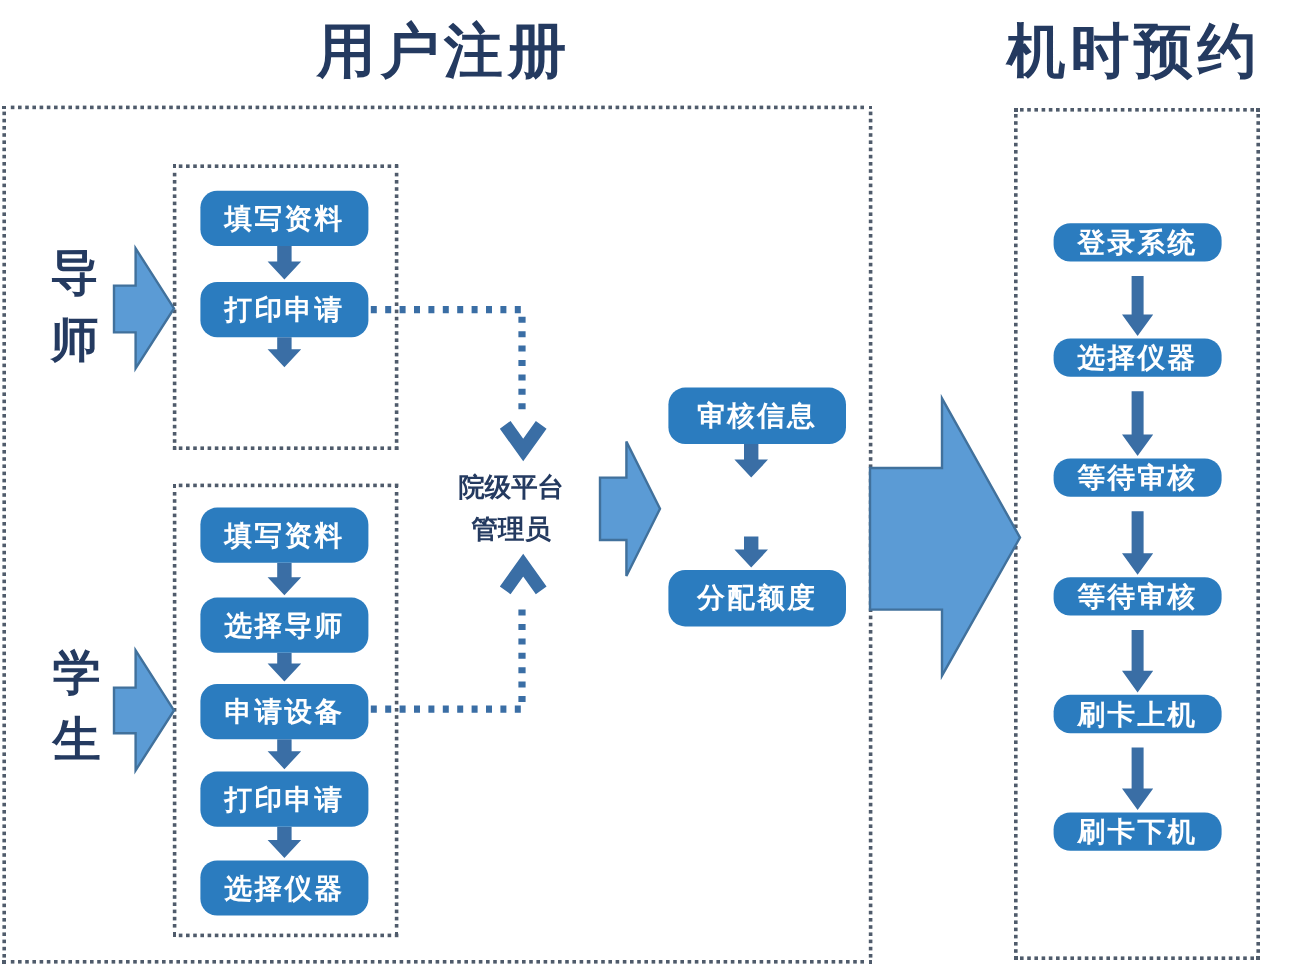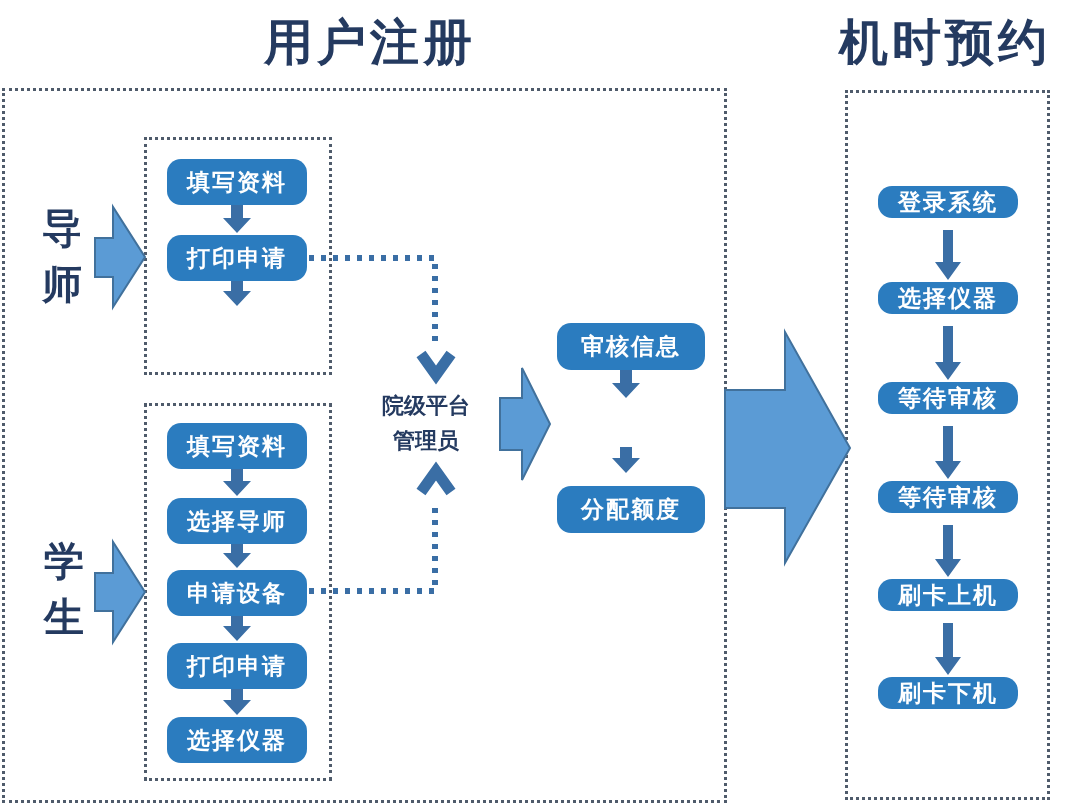--- a/index.html
+++ b/index.html
@@ -105,21 +105,21 @@
   <div class="step col-left" style="top:159px">填写资料</div>
   <div class="step col-left" style="top:235px">打印申请</div>
 
   <div class="step col-left" style="top:423px">填写资料</div>
   <div class="step col-left" style="top:498px">选择导师</div>
   <div class="step col-left" style="top:570px">申请设备</div>
   <div class="step col-left" style="top:643px">打印申请</div>
   <div class="step col-left" style="top:717px">选择仪器</div>
 
   <div class="step col-admin" style="top:323px">审核信息</div>
-  <div class="step col-admin" style="top:486px">分配额度</div>
+  <div class="step col-admin" style="top:475px">分配额度</div>
 
   <div class="step col-right" style="top:186px">登录系统</div>
   <div class="step col-right" style="top:282px">选择仪器</div>
   <div class="step col-right" style="top:382px">等待审核</div>
   <div class="step col-right" style="top:481px">等待审核</div>
   <div class="step col-right" style="top:579px">刷卡上机</div>
   <div class="step col-right" style="top:677px">刷卡下机</div>
 
 </div>
 

